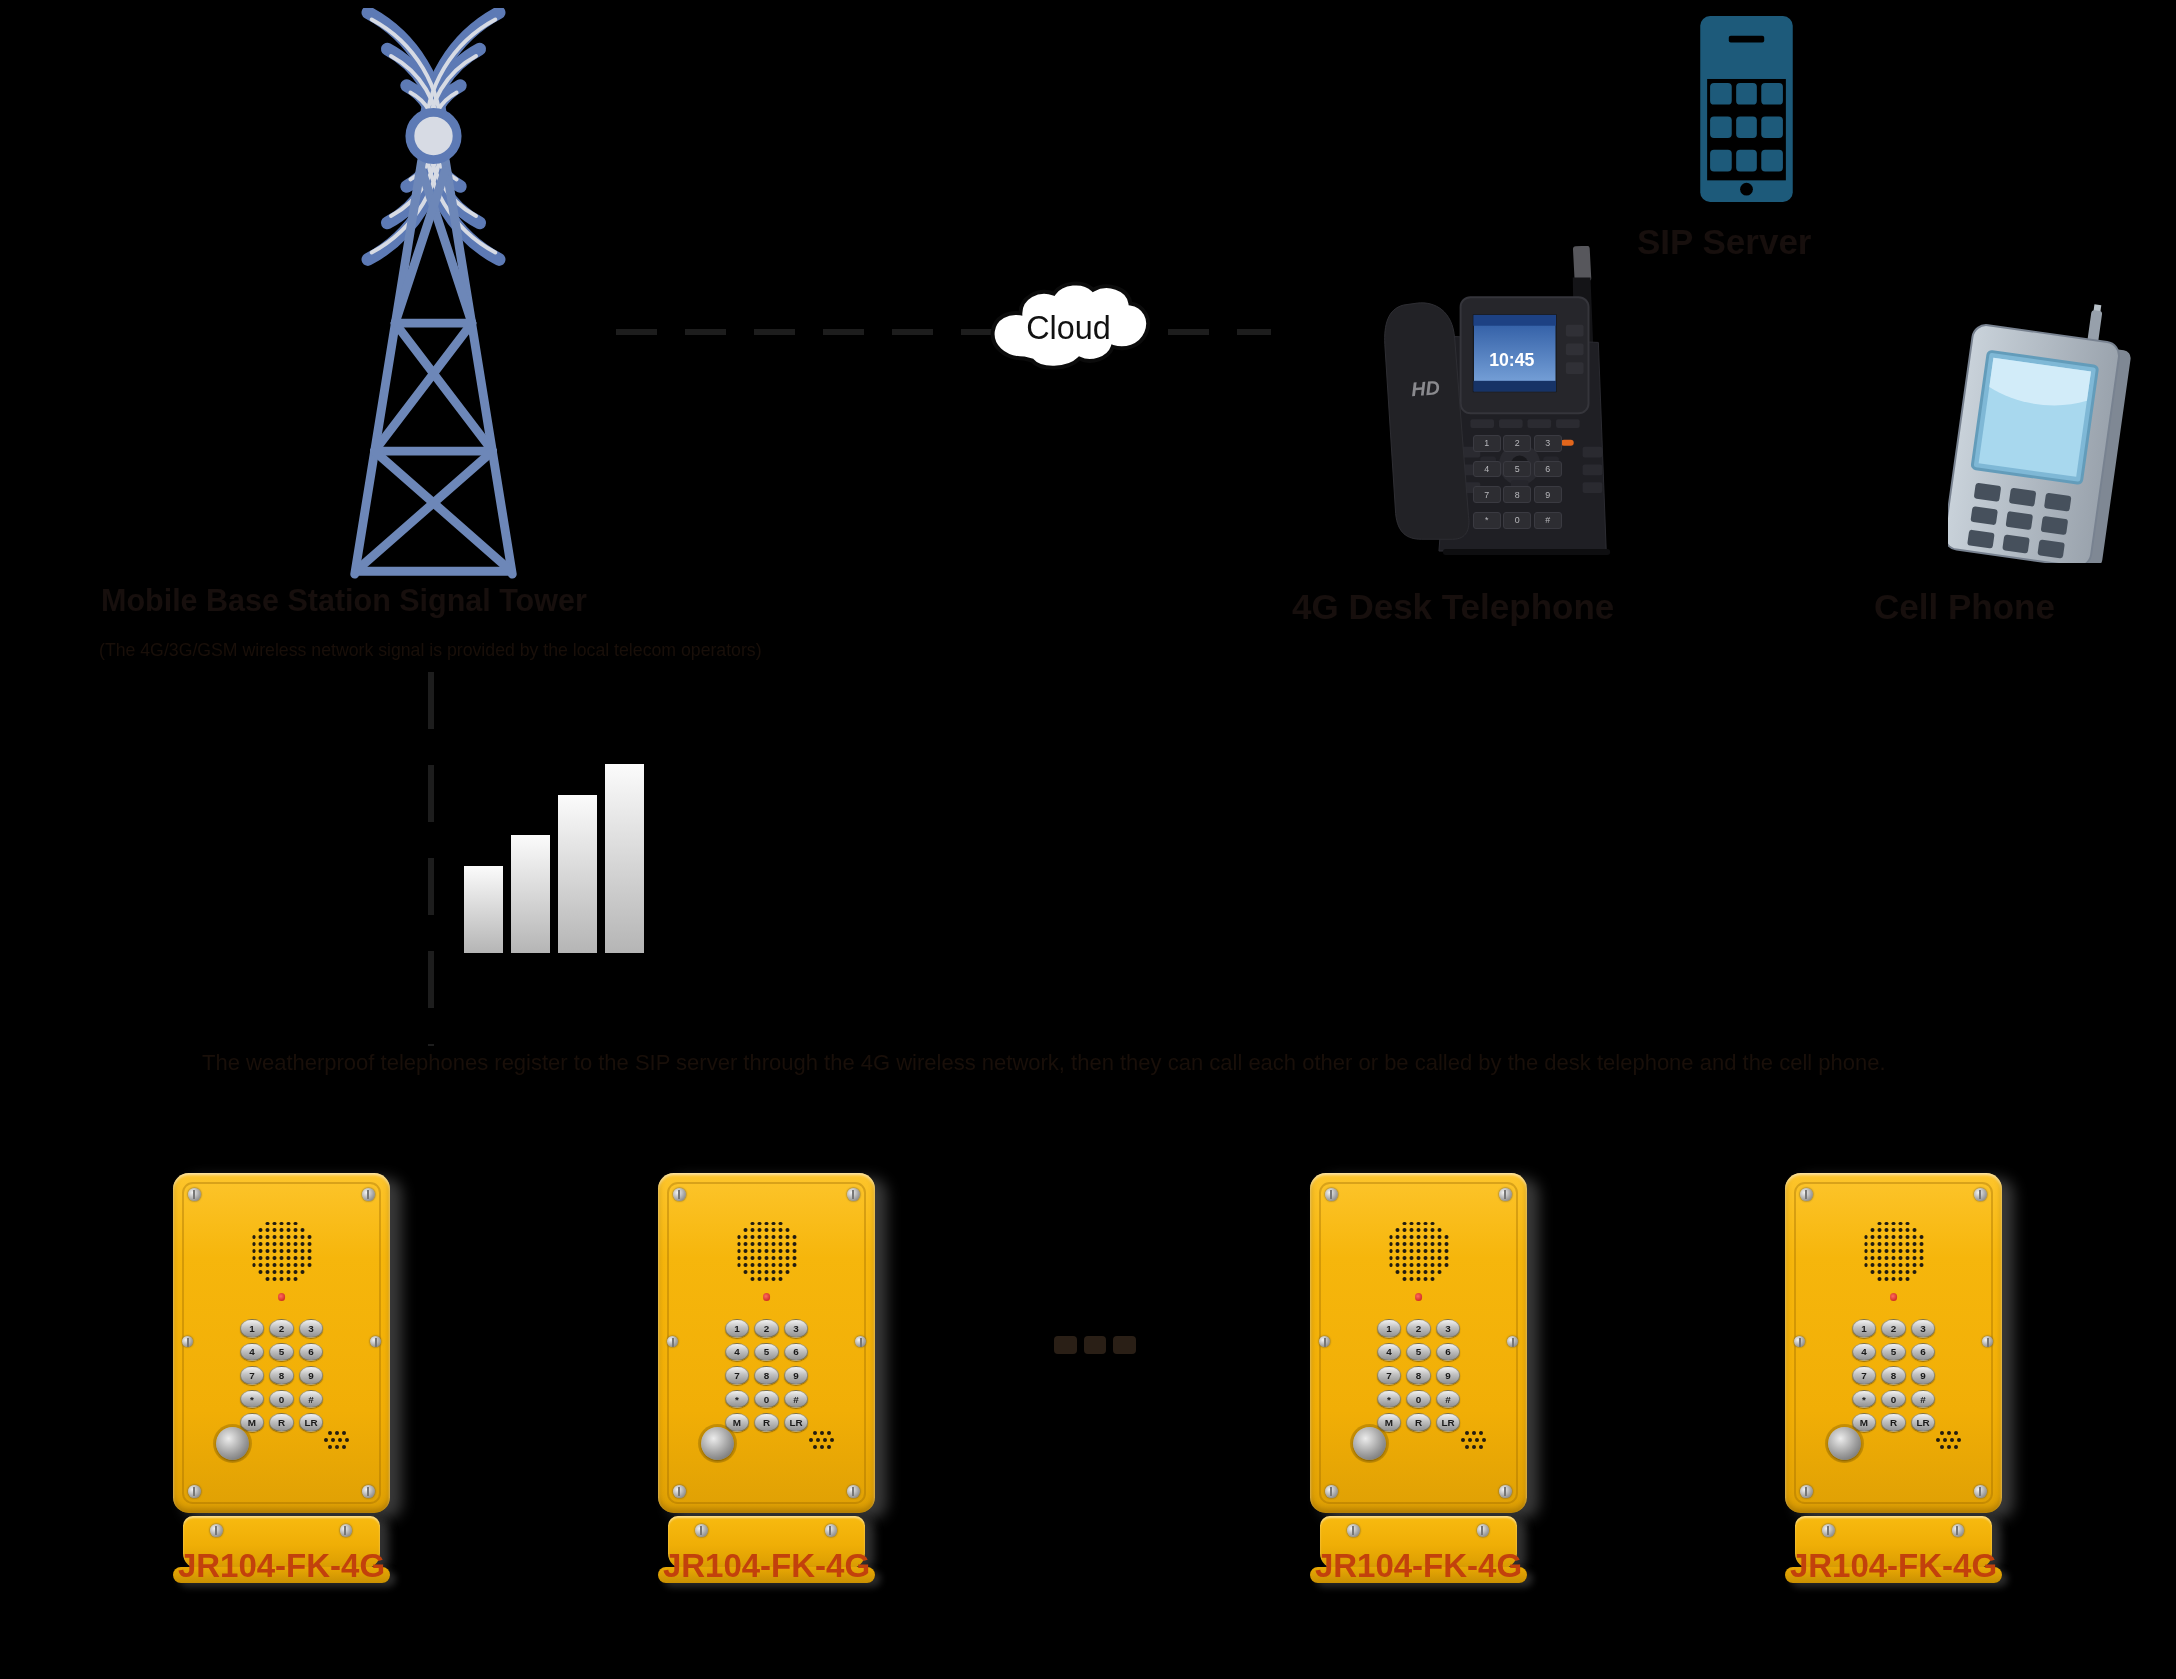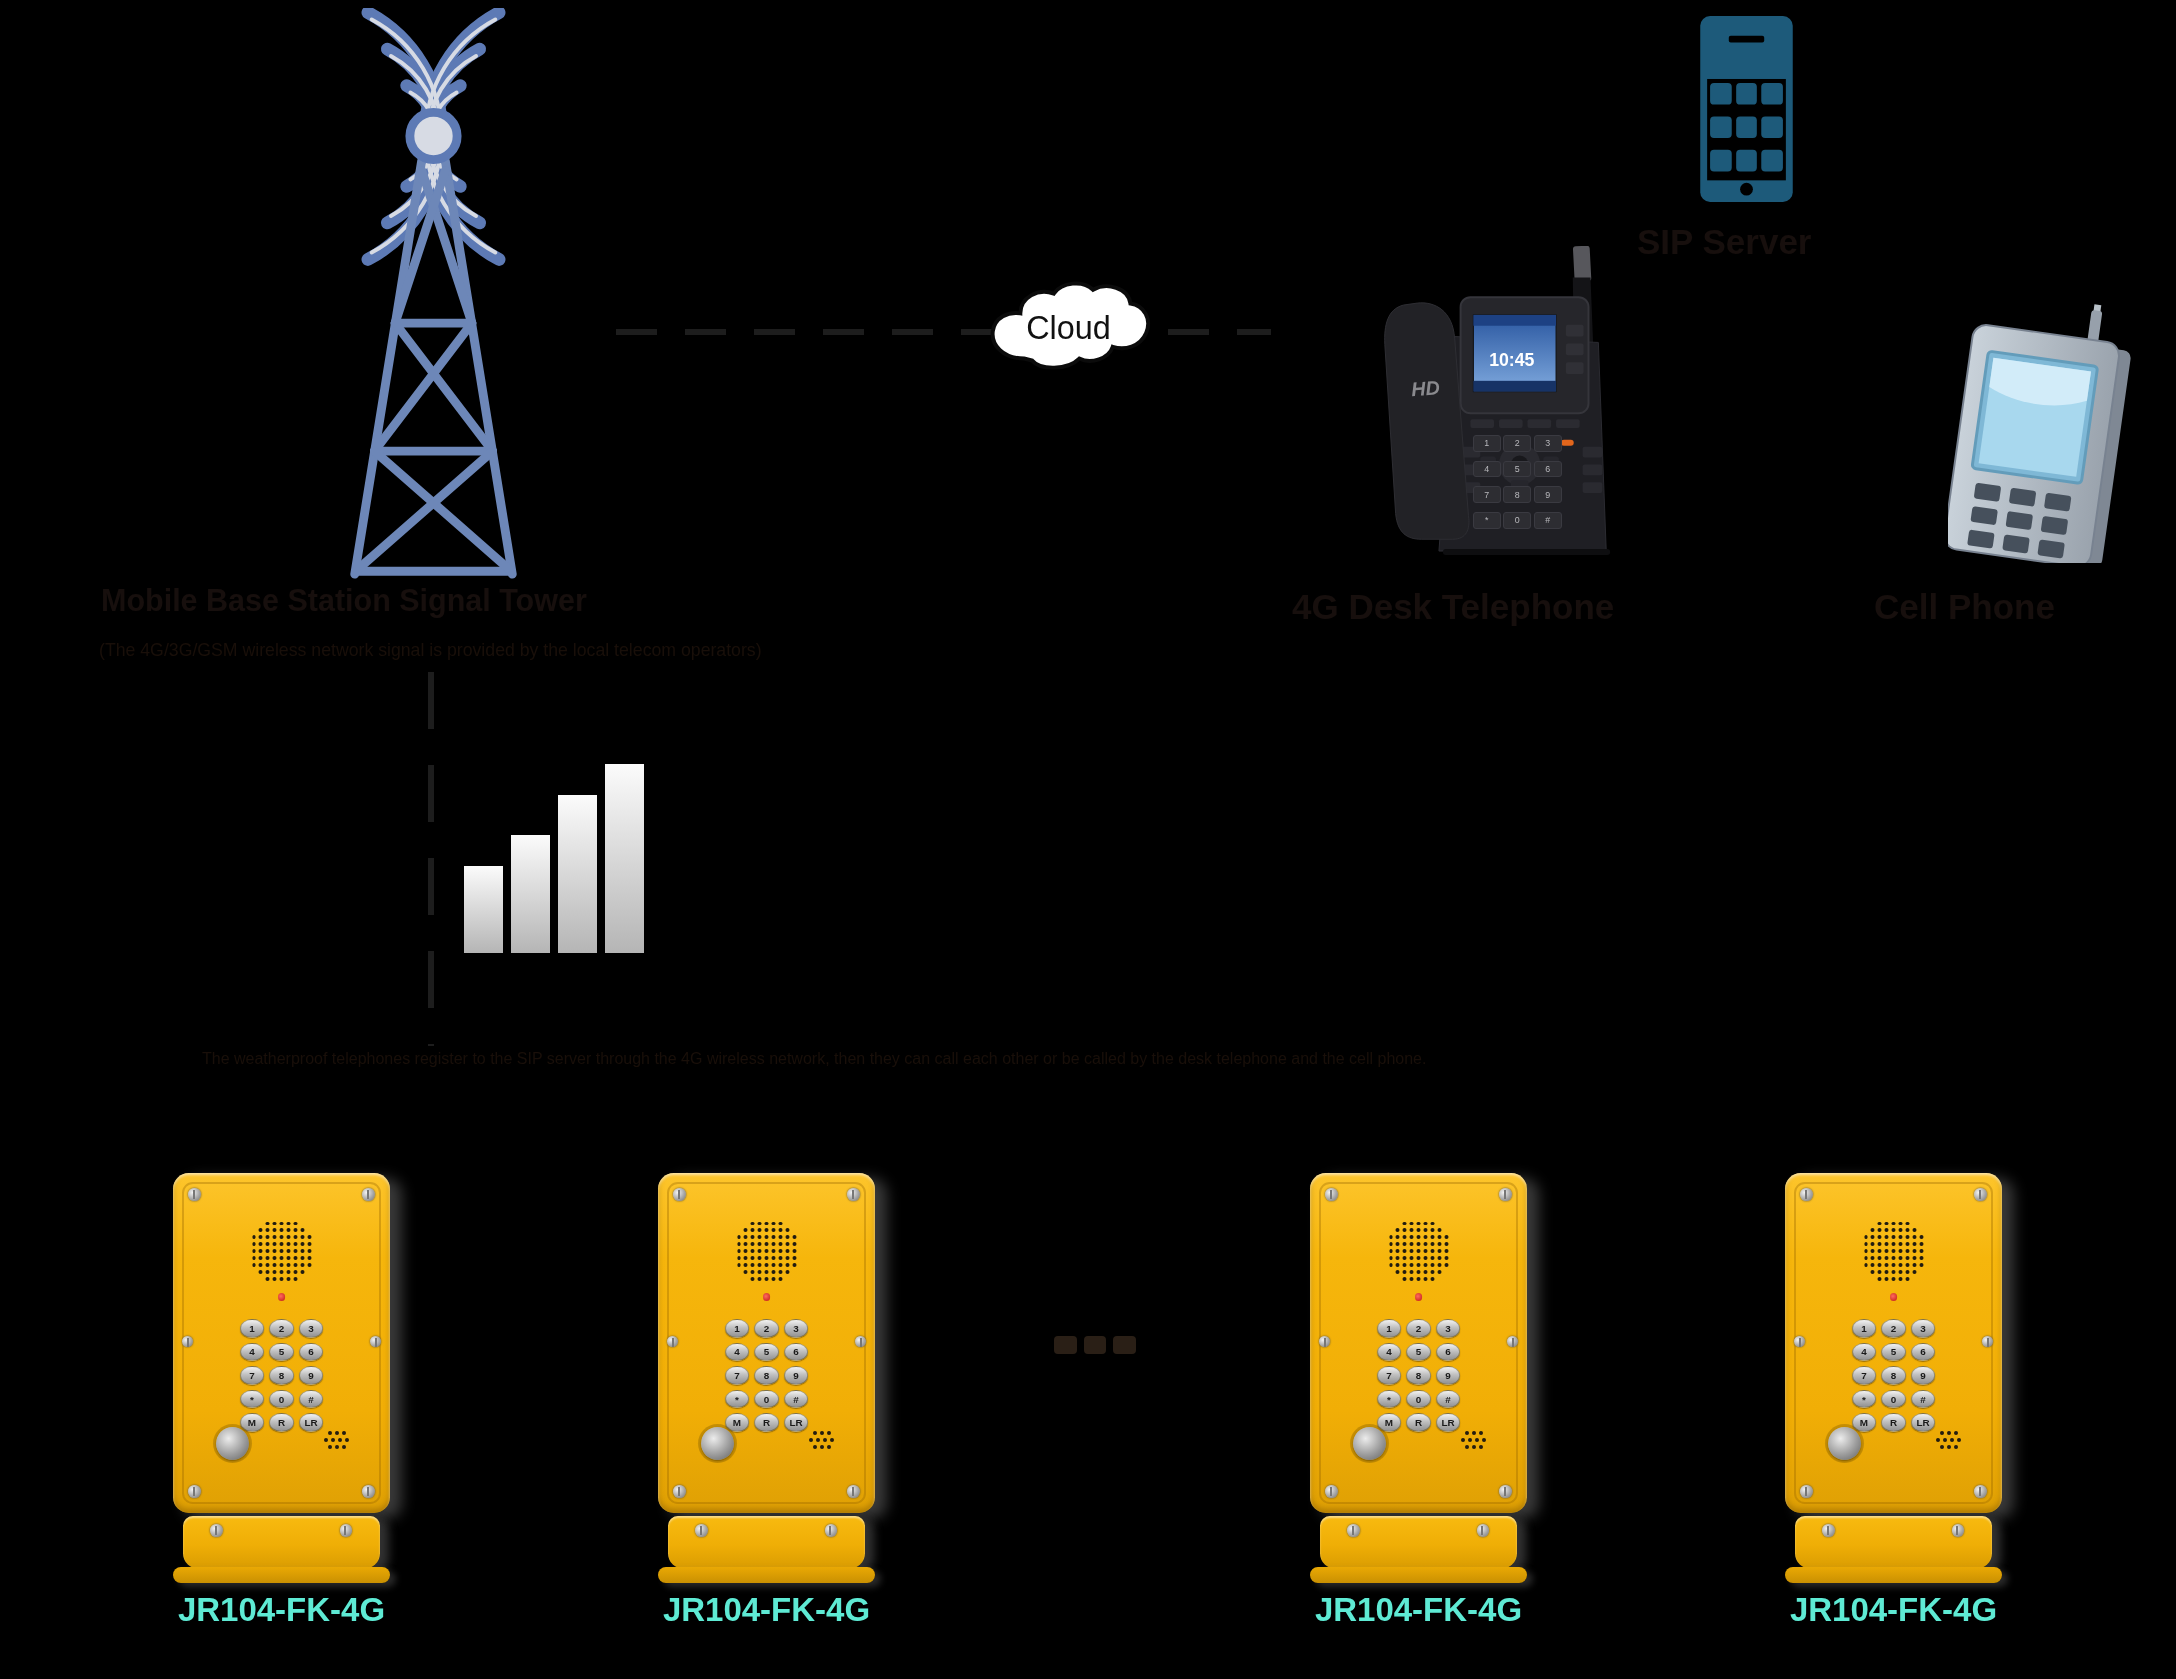--- a/index.html
+++ b/index.html
@@ -45,21 +45,21 @@
   .mic{position:absolute;right:41px;top:258px;}
   .mic-row{display:flex;gap:3px;justify-content:center;margin-bottom:3px;}
   .micdot{width:3.9px;height:3.9px;border-radius:50%;background:#241d10;}
   .bracket{position:absolute;left:9.9px;top:343px;width:197px;height:53px;border-radius:9.9px 9.9px 15.8px 15.8px;
      background:linear-gradient(180deg,#f8ba10,#efae06 55%,#d99c02 100%);
      box-shadow:8.9px 4.9px 9.9px rgba(130,130,130,.38),inset 0 2px 2px rgba(255,255,255,.5);}
   .b1{left:27.6px;top:7.9px}.b2{right:27.6px;top:7.9px}
   .base-lip{position:absolute;left:0px;top:394px;width:217px;height:15.8px;border-radius:7.9px;
      background:linear-gradient(180deg,#eaa904,#c99002);box-shadow:5.9px 3.9px 7.9px rgba(120,120,120,.35);}
   .model-label{position:absolute;top:374px;left:0;width:100%;text-align:center;z-index:5;
-     font-weight:bold;font-size:33px;color:#5eead4;margin-top:44px;}
+     font-weight:bold;font-size:33px;color:#c2410c;}
   
   #desk-keypad{position:absolute;left:1473px;top:435px;display:grid;grid-template-columns:repeat(3,25.6px);gap:8.9px 4.9px;z-index:3;}
   .dkey{width:25.6px;height:14.8px;border-radius:3px;background:#2d2d32;border:1px solid #3a3a41;
      color:#b9b9bd;font-size:8.9px;display:flex;align-items:center;justify-content:center;}
   
   .abs{position:absolute;}
 </style>
 </head>
 <body>
 
@@ -223,21 +223,21 @@
   </svg>
   <div class="h-label" style="left:1874px;top:587px;">Cell Phone</div>
 
   <div id="signal-bars">
       <div class="sbar" style="height: 87px;"></div>
       <div class="sbar" style="height: 118px;"></div>
       <div class="sbar" style="height: 158px;"></div>
       <div class="sbar" style="height: 189px;"></div>
     </div>
 
-  <div class="sm-caption" style="left:202px;top:1050px;font-size:16px;">The weatherproof telephones register to the SIP server through the 4G wireless network, then they can call each other or be called by the desk telephone and the cell phone.</div>
+  <div class="sm-caption" style="left:202px;top:1050px;font-size:22px;">The weatherproof telephones register to the SIP server through the 4G wireless network, then they can call each other or be called by the desk telephone and the cell phone.</div>
 
   <div id="more-dots">
       <div class="mdot"></div>
       <div class="mdot"></div>
       <div class="mdot"></div>
     </div>
 
   <div class="jr-phone" style="left:173px;">
     <div class="jr-body">
       <div class="jr-inner"></div>

